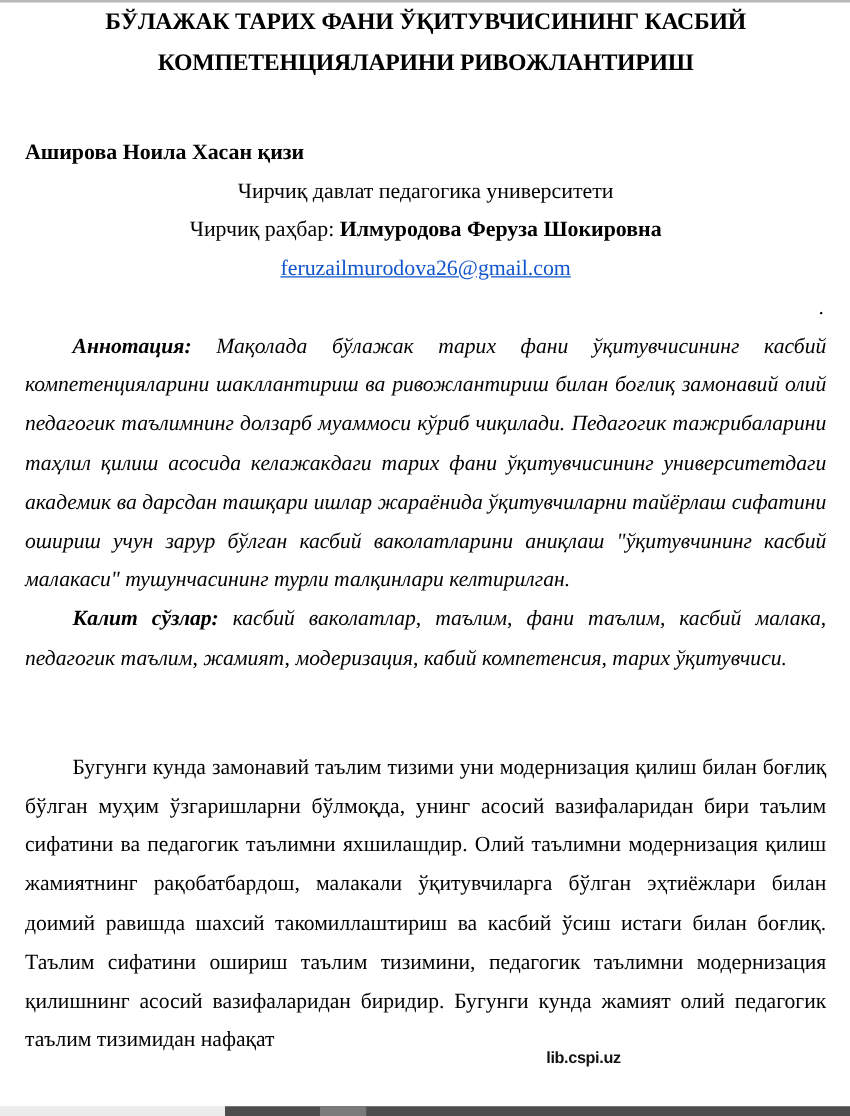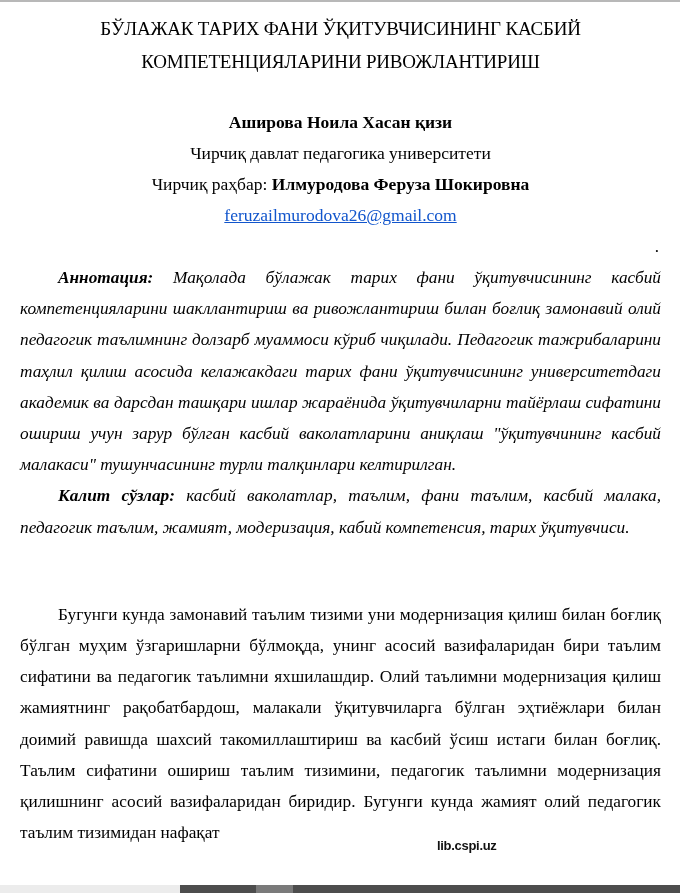--- a/index.html
+++ b/index.html
@@ -21,33 +21,33 @@
       width: 680px; height: 2px;
       background: #b8b8b8;
     }
     .page {
       position: absolute;
       left: 20px;
       top: 0;
       width: 641px;
     }
     .title {
-      font-weight: normal;
+      font-weight: bold;
       font-size: 19px;
       text-align: center;
       line-height: 33px;
       margin: 0;
-      padding-top: 12px;
+      padding-top: 1px;
       letter-spacing: -0.2px;
     }
     .title-line { display: block; }
     .title-line + .title-line { margin-top: 0px; }
     .author {
-      margin-top: 29px;
-      text-align: center;
+      margin-top: 39px;
+      text-align: left;
       font-weight: bold;
       font-size: 17.5px;
       line-height: 31px;
     }
     .center-line {
       text-align: center;
       font-size: 17.5px;
       line-height: 31px;
     }
     .center-line b { font-weight: bold; }

